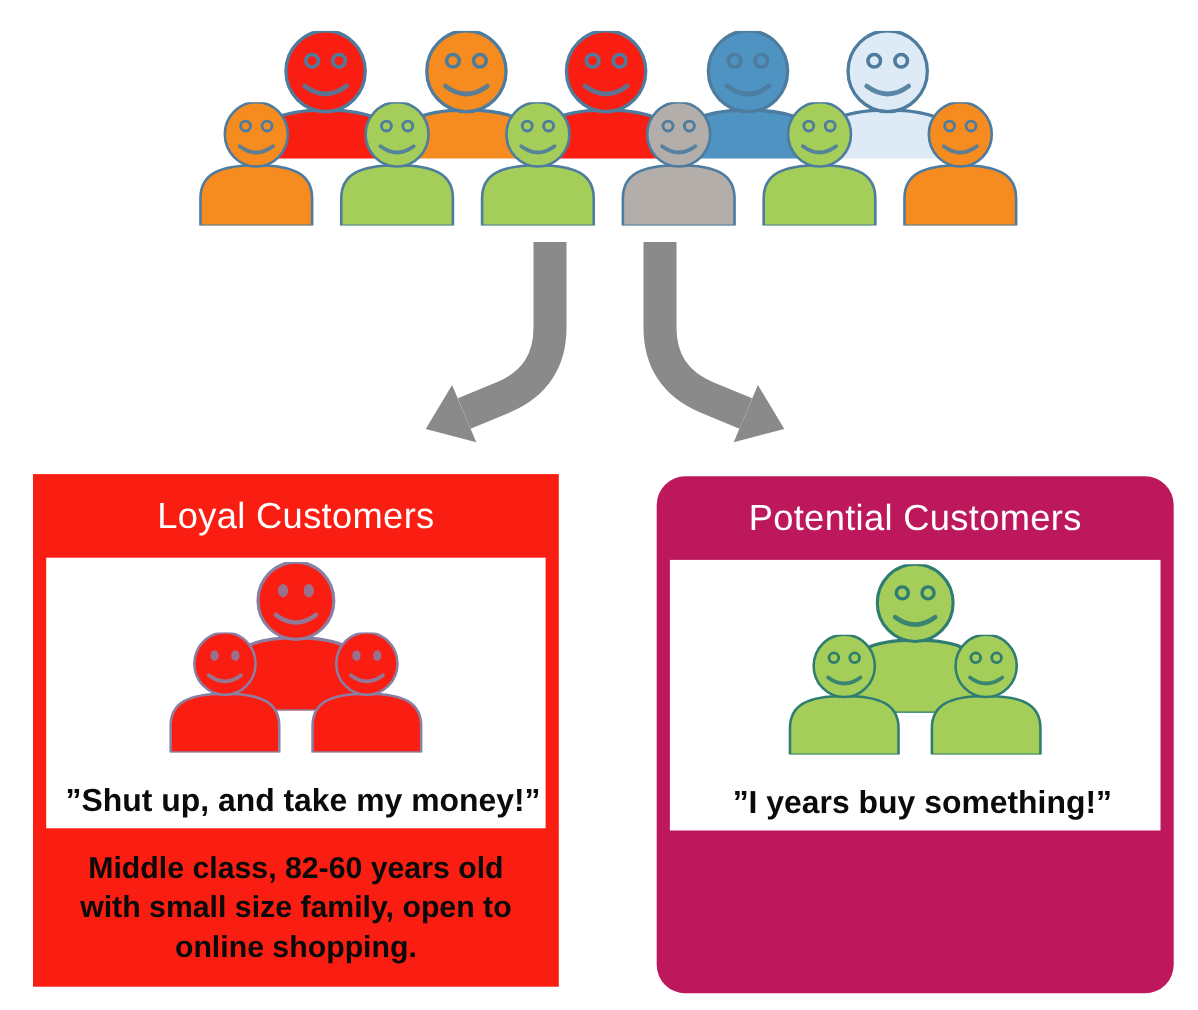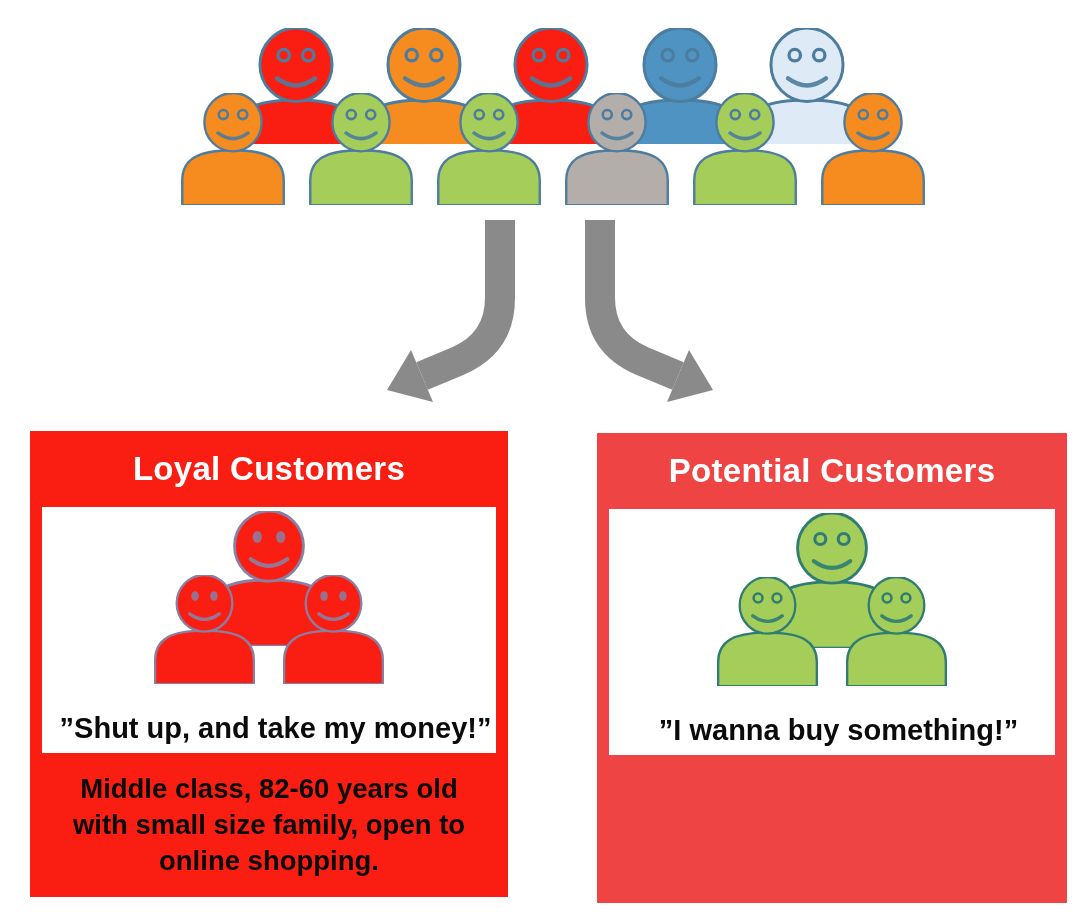--- a/index.html
+++ b/index.html
@@ -8,21 +8,21 @@
     font-family:"Liberation Sans",sans-serif;overflow:hidden;
   }
   .crowd{position:absolute;left:0;top:0;width:1089px;height:220px;}
   .person{position:absolute;}
   .person.cropped{overflow:hidden;}
   .person svg{display:block;width:100%;}
   .arrow{position:absolute;width:160px;height:190px;}
   .box{position:absolute;}
   .box-title{
     height:76px;display:flex;align-items:center;justify-content:center;
-    font-weight:bold;font-size:33px;letter-spacing:.3px;text-align:right;
+    font-weight:normal;font-size:33px;letter-spacing:.3px;text-align:right;
   }
   .panel{
     position:absolute;left:12px;right:12px;top:76px;height:246px;background:#ffffff;
   }
   .trio{
     position:absolute;left:50%;transform:translateX(-50%);
     top:4px;width:250px;height:176px;
   }
   .quote{
     position:absolute;left:13px;right:0;bottom:8px;text-align:center;
@@ -186,21 +186,21 @@
     </svg>
           </div>
         </div>
       <div class="quote">”Shut up, and take my money!”</div>
     </div>
     <div class="desc">Middle class, 82-60 years old
 with small size family, open to
 online shopping.</div>
   </div>
 
-  <div class="box box-potential" style="background: #ef4444;">
+  <div class="box box-potential" style="background: #be185d; border-radius: 26px;">
     <div class="box-title" style="color: rgb(255, 255, 255);">Potential Customers</div>
     <div class="panel">
       <div class="trio">
           <div class="person" style="left: 60px; top: 0px; width: 130px; height: 135.2px; z-index: 1;">
             <svg viewBox="0 0 100 104" preserveAspectRatio="xMidYMin meet">
       <path d="M3 104 L3 81 C3 61 18 53 50 53 C82 53 97 61 97 81 L97 104 Z" fill="#A5CD5A" stroke="#2F7D72" stroke-width="2.2"></path>
       <ellipse cx="50" cy="27" rx="26.5" ry="27" fill="#A5CD5A" stroke="#2F7D72" stroke-width="2.2"></ellipse>
       <circle cx="41" cy="20" r="4.2" fill="#A5CD5A" stroke="#2F7D72" stroke-width="2.4"></circle>
        <circle cx="59" cy="20" r="4.2" fill="#A5CD5A" stroke="#2F7D72" stroke-width="2.4"></circle>
       <path d="M36 37 Q50 47.5 64 37" fill="none" stroke="#2F7D72" stroke-width="3.2" stroke-linecap="round" opacity="0.9"></path>
@@ -218,17 +218,17 @@
           <div class="person" style="left: 137px; top: 64px; width: 105px; height: 109.2px; z-index: 2;">
             <svg viewBox="0 0 100 104" preserveAspectRatio="xMidYMin meet">
       <path d="M3 104 L3 81 C3 61 18 53 50 53 C82 53 97 61 97 81 L97 104 Z" fill="#A5CD5A" stroke="#2F7D72" stroke-width="2.2"></path>
       <ellipse cx="50" cy="27" rx="26.5" ry="27" fill="#A5CD5A" stroke="#2F7D72" stroke-width="2.2"></ellipse>
       <circle cx="41" cy="20" r="4.2" fill="#A5CD5A" stroke="#2F7D72" stroke-width="2.4"></circle>
        <circle cx="59" cy="20" r="4.2" fill="#A5CD5A" stroke="#2F7D72" stroke-width="2.4"></circle>
       <path d="M36 37 Q50 47.5 64 37" fill="none" stroke="#2F7D72" stroke-width="3.2" stroke-linecap="round" opacity="0.9"></path>
     </svg>
           </div>
         </div>
-      <div class="quote">”I wanna buy something!”</div>
+      <div class="quote">”I years buy something!”</div>
     </div>
   </div>
 
 </div>
 
 </body></html>

